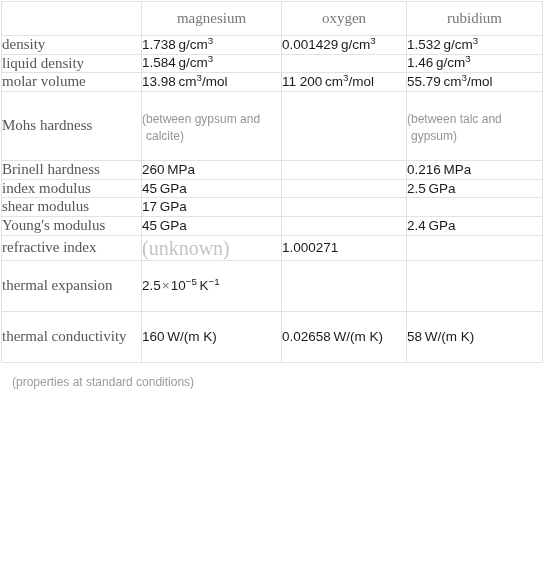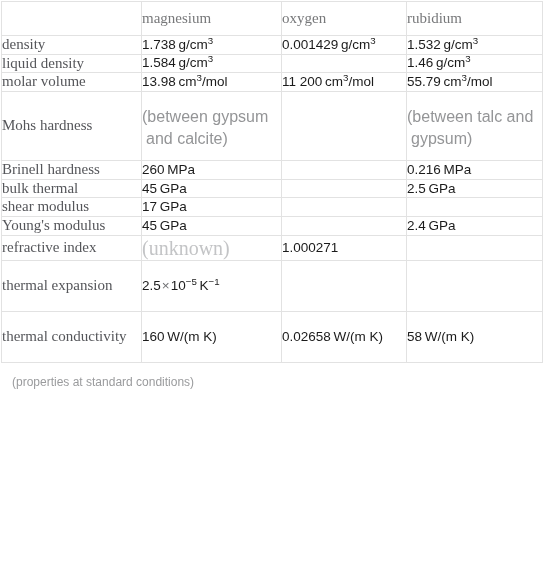--- a/index.html
+++ b/index.html
@@ -41,21 +41,21 @@
     vertical-align: middle;
     background: #ffffff;
   }
 
   
   th.colhead {
     font-family: "Liberation Serif", serif;
     font-weight: normal;
     font-size: 15px;
     color: #77787a;
-    text-align: left;
+    text-align: center;
     height: 33px;
     padding: 0 8px;
     line-height: 1.15;
   }
   th.corner { height: 33px; }
 
   
   td.propname {
     font-family: "Liberation Serif", serif;
     font-size: 15px;
@@ -88,21 +88,21 @@
 
   .times {
     color: #6f7073;
     padding: 0 1px;
   }
 
   
   .note {
     display: block;
     margin-top: 3px;
-    font-size: 16px;
+    font-size: 12px;
     color: #949597;
     line-height: 1.35;
     padding-left: 4px;
     text-indent: -4px;
   }
 
   
   .unknown {
     font-family: "Liberation Serif", serif;
     font-size: 20px;
@@ -180,21 +180,21 @@
       </tr>
 
       <tr>
         <td class="propname">Brinell hardness</td>
         <td class="val"><span class="num"><span>260</span><span class="ts"> </span><span>MPa</span></span></td>
         <td class="val"></td>
         <td class="val"><span class="num"><span>0.216</span><span class="ts"> </span><span>MPa</span></span></td>
       </tr>
 
       <tr>
-        <td class="propname">bulk thermal</td>
+        <td class="propname">index modulus</td>
         <td class="val"><span class="num"><span>45</span><span class="ts"> </span><span>GPa</span></span></td>
         <td class="val"></td>
         <td class="val"><span class="num"><span>2.5</span><span class="ts"> </span><span>GPa</span></span></td>
       </tr>
 
       <tr>
         <td class="propname">shear modulus</td>
         <td class="val"><span class="num"><span>17</span><span class="ts"> </span><span>GPa</span></span></td>
         <td class="val"></td>
         <td class="val"></td>

